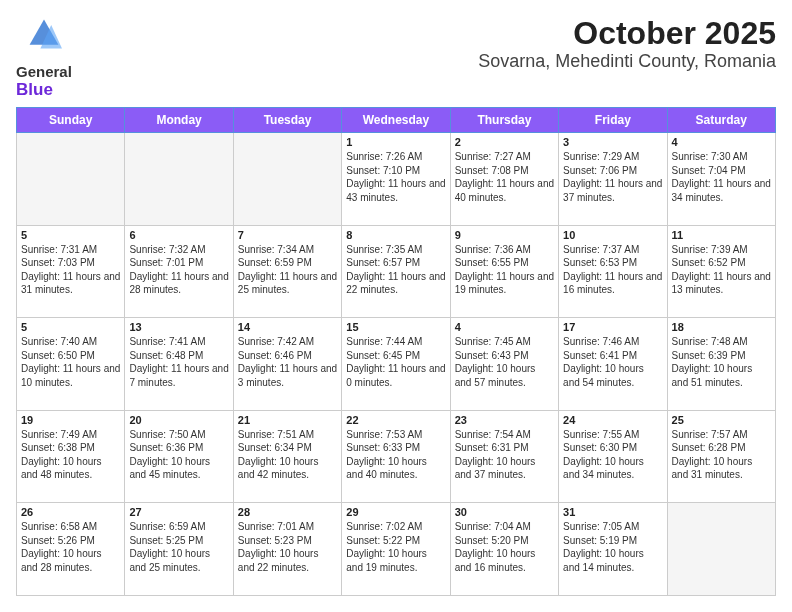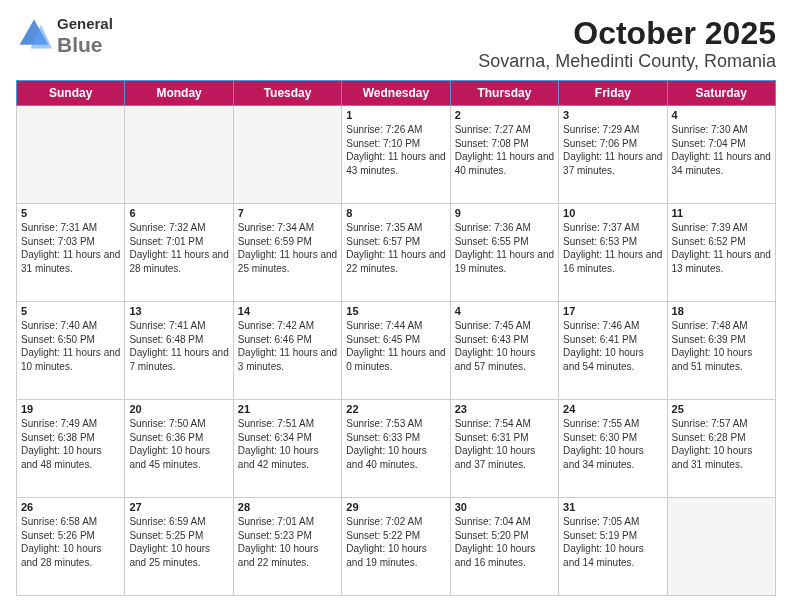--- a/index.html
+++ b/index.html
@@ -18,37 +18,38 @@
       flex-direction: column;
     }
     .header {
       display: flex;
       align-items: flex-start;
       justify-content: space-between;
       margin-bottom: 8px;
     }
     .logo {
       display: flex;
-      align-items: flex-start;
-      gap: 5px;
+      align-items: center;
+      gap: 12px;
+      flex-direction: column;
     }
     .logo-text {
       display: flex;
       flex-direction: column;
       line-height: 1.1;
     }
     .logo-general {
       font-size: 15px;
       font-weight: bold;
       color: #333;
     }
     .logo-blue {
-      font-size: 21px;
-      font-weight: bold;
-      color: #737373;
+      font-size: 17px;
+      font-weight: bold;
+      color: #6d28d9;
     }
     .logo-icon {
       width: 36px;
       height: 36px;
     }
     .title-area {
       text-align: right;
     }
     .month-title {
       font-size: 32px;
@@ -61,21 +62,21 @@
       color: #444;
     }
     .calendar {
       flex: 1;
       border: 1px solid #ccc;
       border-collapse: collapse;
       width: 100%;
       table-layout: fixed;
     }
     .calendar th {
-      background: #be185d;
+      background: #8b5cf6;
       color: #fff;
       text-align: center;
       font-size: 12px;
       font-weight: bold;
       padding: 5px 2px;
       border: 1px solid #5590dd;
     }
     .calendar td {
       vertical-align: top;
       border: 1px solid #ccc;

